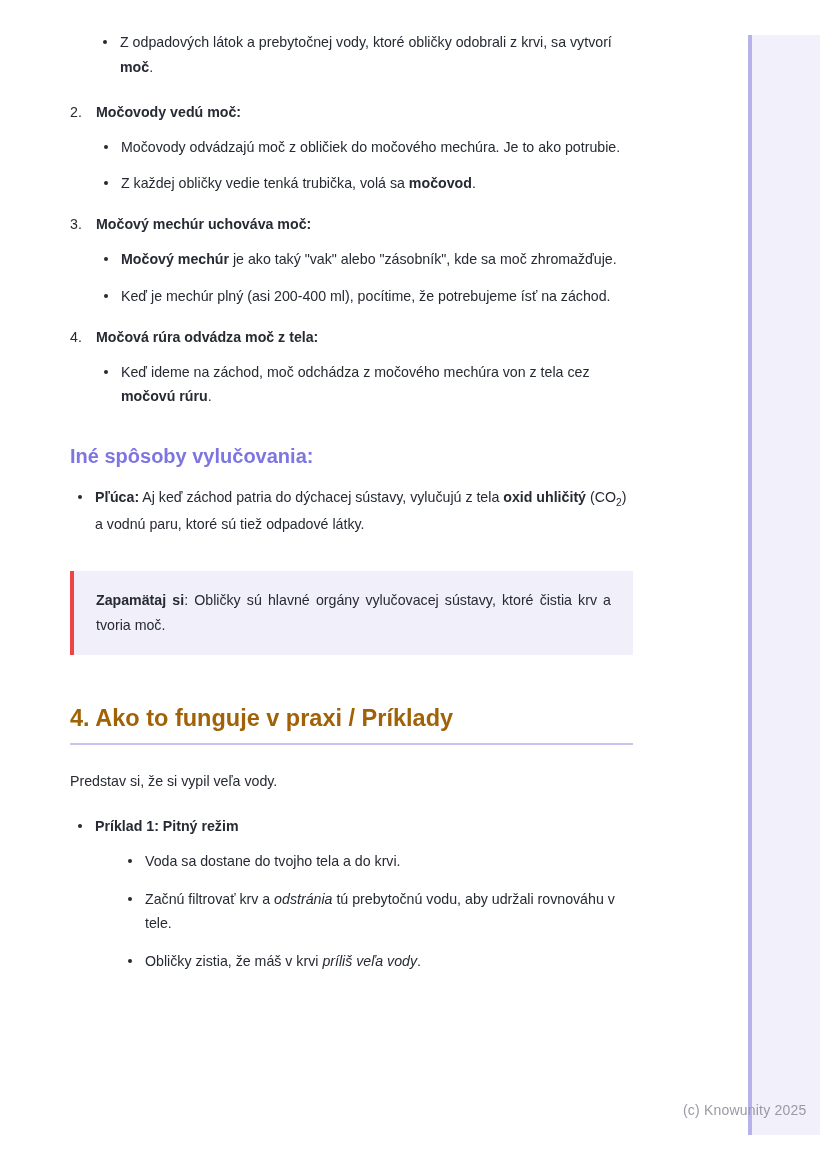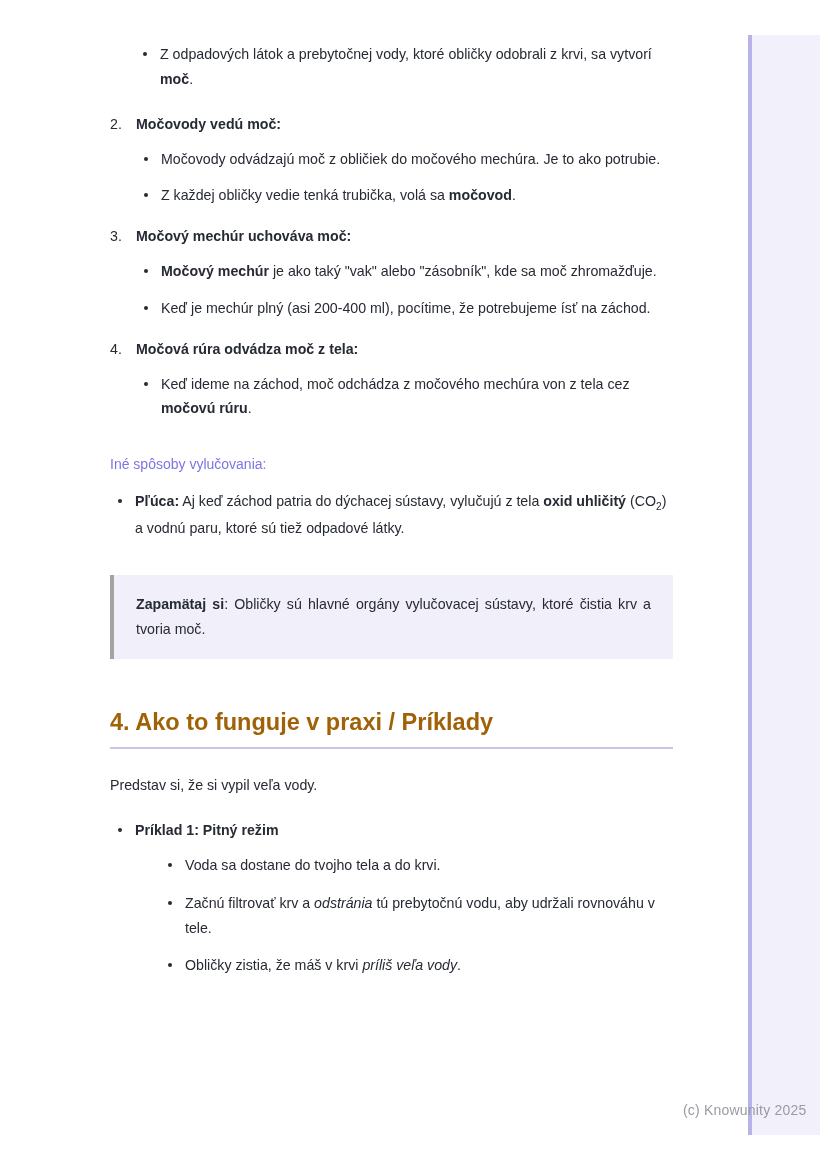--- a/index.html
+++ b/index.html
@@ -27,25 +27,24 @@
     height: 1100px;
     background: #f1f0fb;
     border-left: 4px solid #b7b2ea;
     box-sizing: border-box;
   }
 
   
   .page {
     position: absolute;
     left: 0;
-    top: 12px;
+    top: 0;
     width: 700px;
     padding: 30px 0 0 0;
     box-sizing: border-box;
-    margin-left: 40px;
   }
 
   .content {
     padding-left: 70px;
     padding-right: 66px;
     font-size: 14.2px;
     line-height: 1.75;
   }
 
   
@@ -113,22 +112,22 @@
     top: 10px;
     width: 4px;
     height: 4px;
     border-radius: 50%;
     background: #262a33;
   }
 
   
   h3.sub-head {
     color: #7d75e2;
-    font-size: 14px;
-    font-weight: normal;
+    font-size: 20px;
+    font-weight: bold;
     margin: 34px 0 16px 0;
     line-height: 1.3;
   }
   h2.main-head {
     color: #a16207;
     font-size: 23.5px;
     font-weight: bold;
     margin: 0 0 10px 0;
     line-height: 1.3;
   }
@@ -140,21 +139,21 @@
   }
   .section-4 { margin-top: 48px; }
 
   p.para {
     margin: 0 0 20px 0;
   }
 
   
   .callout {
     background: #f1f0fa;
-    border-left: 4px solid #a3a3a3;
+    border-left: 4px solid #ef4444;
     padding: 17px 22px 17px 22px;
     margin: 34px 0 0 0;
     width: 563px;
     box-sizing: border-box;
     text-align: justify;
     line-height: 1.75;
   }
 
   
   .footer-mark {

